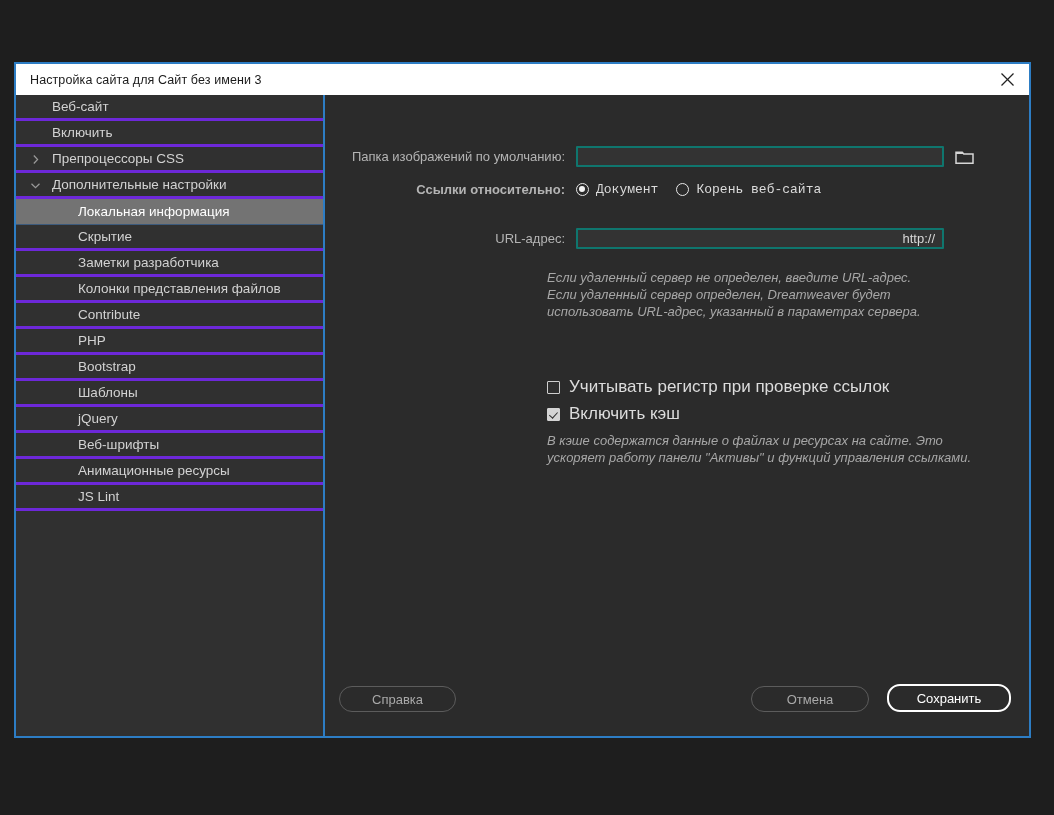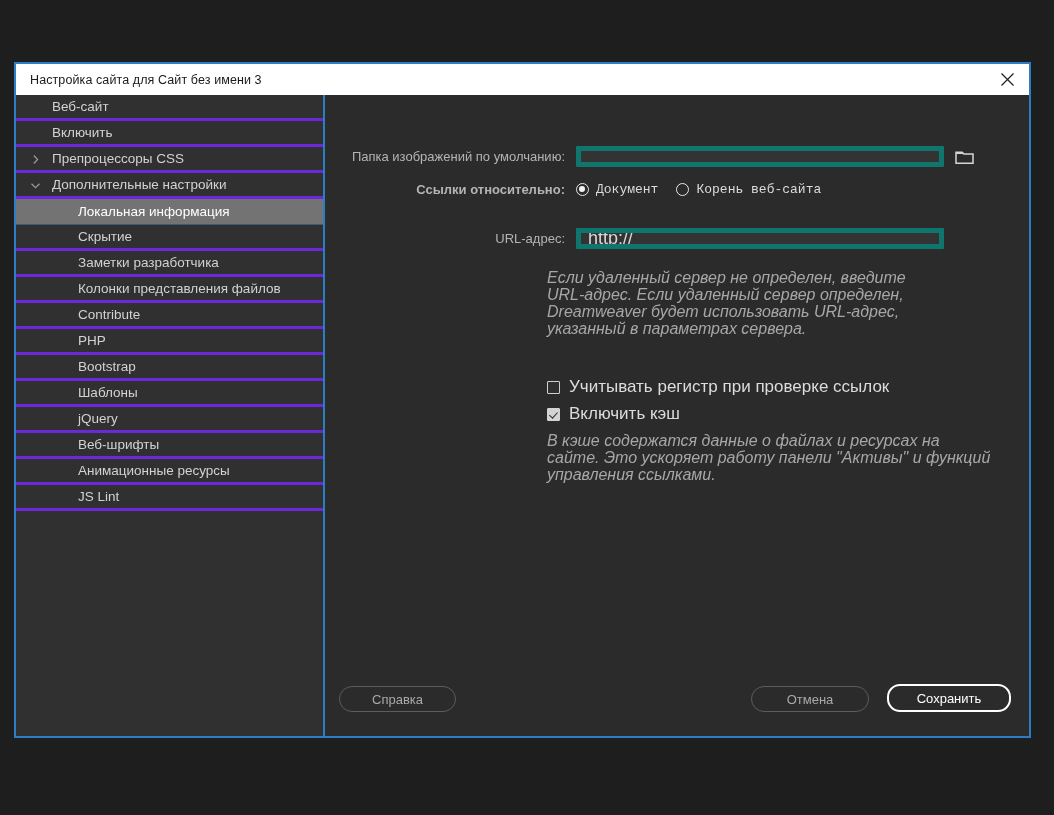--- a/index.html
+++ b/index.html
@@ -122,30 +122,31 @@
   }
   .field-label {
     font-size: 13px;
     color: #b4b4b4;
     text-align: right;
     white-space: nowrap;
   }
 
   .text-input {
     background: #333333;
-    border: 5px solid #0f766e;
+    border: 2px solid #0f766e;
     height: 21px;
     box-sizing: border-box;
     color: #d8d8d8;
-    font-size: 18px;
+    font-size: 13px;
     font-family: "Liberation Sans", sans-serif;
     padding: 0 7px;
     line-height: 19px;
     outline: none;
     border-radius: 1px;
+    text-align: right;
   }
   .text-input::placeholder { color: #d8d8d8; }
 
   .folder-btn {
     width: 20px;
     height: 20px;
     display: flex;
     align-items: center;
     justify-content: center;
     margin-left: 10px;
@@ -193,21 +194,21 @@
     left: 3.4px; top: 1.1px;
     width: 3.6px; height: 7px;
     border: solid #2a2a2a;
     border-width: 0 1.9px 1.9px 0;
     transform: rotate(42deg);
   }
   .check-text { font-size: 17px; color: #dcdcdc; white-space: nowrap; }
 
   .hint {
     position: absolute;
-    font-size: 16px;
+    font-size: 13px;
     font-style: italic;
     color: #a7a7a7;
     line-height: 17px;
     font-family: "Liberation Sans", sans-serif;
   }
 
   
   .btn {
     border-radius: 13px;
     height: 26px;

